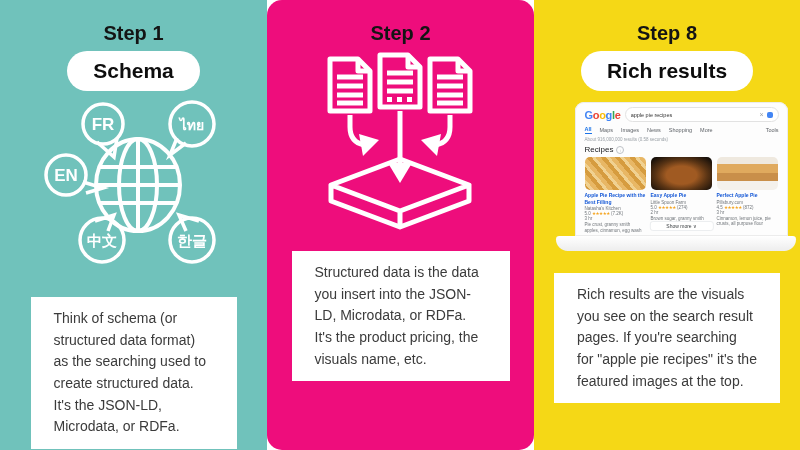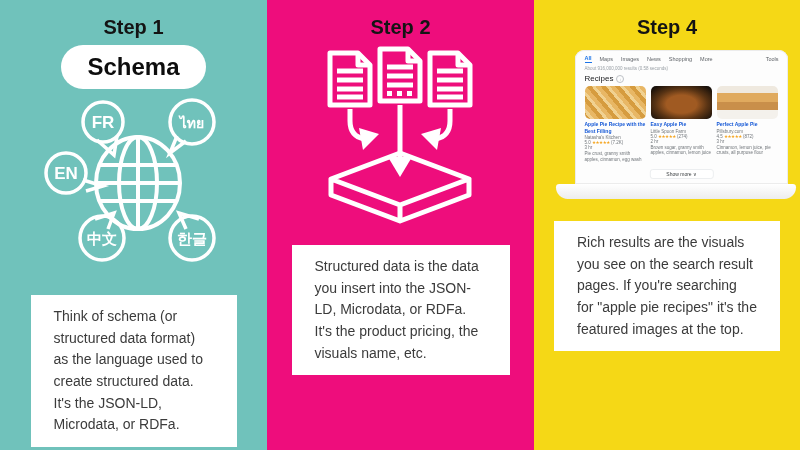--- a/index.html
+++ b/index.html
@@ -1,24 +1,24 @@
 <!DOCTYPE html>
 <html><head>
 <meta charset="utf-8">
 <style>
   html,body{margin:0;padding:0;width:800px;height:450px;overflow:hidden;
     font-family:"Liberation Sans","DejaVu Sans",sans-serif;}
   .board{display:flex;width:800px;height:450px;}
   .column{flex:1;position:relative;text-align:center;}
   .col-schema{background:#70c2bb;}
-  .col-structured{background:#ee0d7c;}
+  .col-structured{background:#ee0d7c;border-radius:15px;}
   .col-rich{background:#f5d816;}
-  .step{margin-top:16px;font-size:20px;font-weight:700;color:#141414;}
+  .step{margin-top:22px;font-size:20px;font-weight:700;color:#141414;}
   .pill{display:inline-block;margin-top:6px;background:#fff;border-radius:30px;
-    padding:8px 26px;font-size:24px;font-weight:700;color:#0d0d0d;text-align:center;}
+    padding:8px 26px;font-size:21px;font-weight:700;color:#0d0d0d;text-align:center;}
   .icon-area{position:relative;margin-top:6px;height:190px;}
   .col-rich .icon-area{height:170px;}
   .desc-box{background:#fff;margin:10px auto 0;text-align:left;color:#3b3b3b;
     font-size:14px;line-height:1.55;padding:11px 23px;}
   .col-schema .desc-box{width:160px;}
   .col-structured .desc-box{width:172px;}
   .col-rich .desc-box{width:180px;margin-top:6px;}
   svg text{fill:#fff;font-weight:600;}
 
   
@@ -89,21 +89,21 @@
           <circle cx="192" cy="143" r="22"></circle>
           <path d="M199,124 L179,118 L186,134"></path>
         </g>
         <text x="103" y="33" text-anchor="middle" font-size="17">FR</text>
         <text x="192" y="33" text-anchor="middle" font-size="14">ไทย</text>
         <text x="66" y="84" text-anchor="middle" font-size="17">EN</text>
         <text x="102" y="149" text-anchor="middle" font-size="15">中文</text>
         <text x="192" y="149" text-anchor="middle" font-size="15">한글</text>
       </svg>
     </div>
-    <div class="desc-box">Think of schema (or structured data format) as the language used to create structured data. It's the JSON-LD, Microdata, or RDFa.</div>
+    <div class="desc-box">Think of schema (or structured data format) as the searching used to create structured data. It's the JSON-LD, Microdata, or RDFa.</div>
   </div>
 
   <div class="column col-structured">
     <div class="step">Step 2</div>
     <div class="icon-area">
       <svg width="267" height="183" viewBox="0 0 267 183">
         <g stroke="#ffffff" stroke-width="5" fill="none" stroke-linejoin="round">
 
           <path d="M63,8 L91,8 L103,20 L103,60 L63,60 Z"></path>
           <path d="M91,8 L91,20 L103,20"></path>
@@ -140,24 +140,35 @@
           <polygon points="121,112 145,112 133,132"></polygon>
           <polygon points="174,83 154,89 170,105"></polygon>
         </g>
         <path d="M64,134 L133,108 L202,134 L133,160 Z M64,134 L64,150 L133,176 L202,150 L202,134 M133,160 L133,176" stroke="#ffffff" stroke-width="5" fill="none" stroke-linejoin="round"></path>
       </svg>
     </div>
     <div class="desc-box">Structured data is the data you insert into the JSON-LD, Microdata, or RDFa. It's the product pricing, the visuals name, etc.</div>
   </div>
 
   <div class="column col-rich">
-    <div class="step">Step 4</div>
+    <div class="step">Step 8</div>
+    <div class="pill">
+      <span>Rich results</span>
+    </div>
     <div class="icon-area">
       <div class="laptop-screen">
         <div class="gpage">
+          <div class="ghead">
+            <span class="glogo"><span class="g-b">G</span><span class="g-r">o</span><span class="g-y">o</span><span class="g-b">g</span><span class="g-g">l</span><span class="g-r">e</span></span>
+            <span class="gsearch">
+              <span>apple pie recipes</span>
+              <span class="x">×</span>
+              <span class="mag"></span>
+            </span>
+          </div>
           <div class="gtabs">
             <span class="active">All</span>
             <span>Maps</span>
             <span>Images</span>
             <span>News</span>
             <span>Shopping</span>
             <span>More</span>
             <span class="tools">Tools</span>
           </div>
           <div class="gstats">About 916,000,000 results (0.58 seconds)</div>

